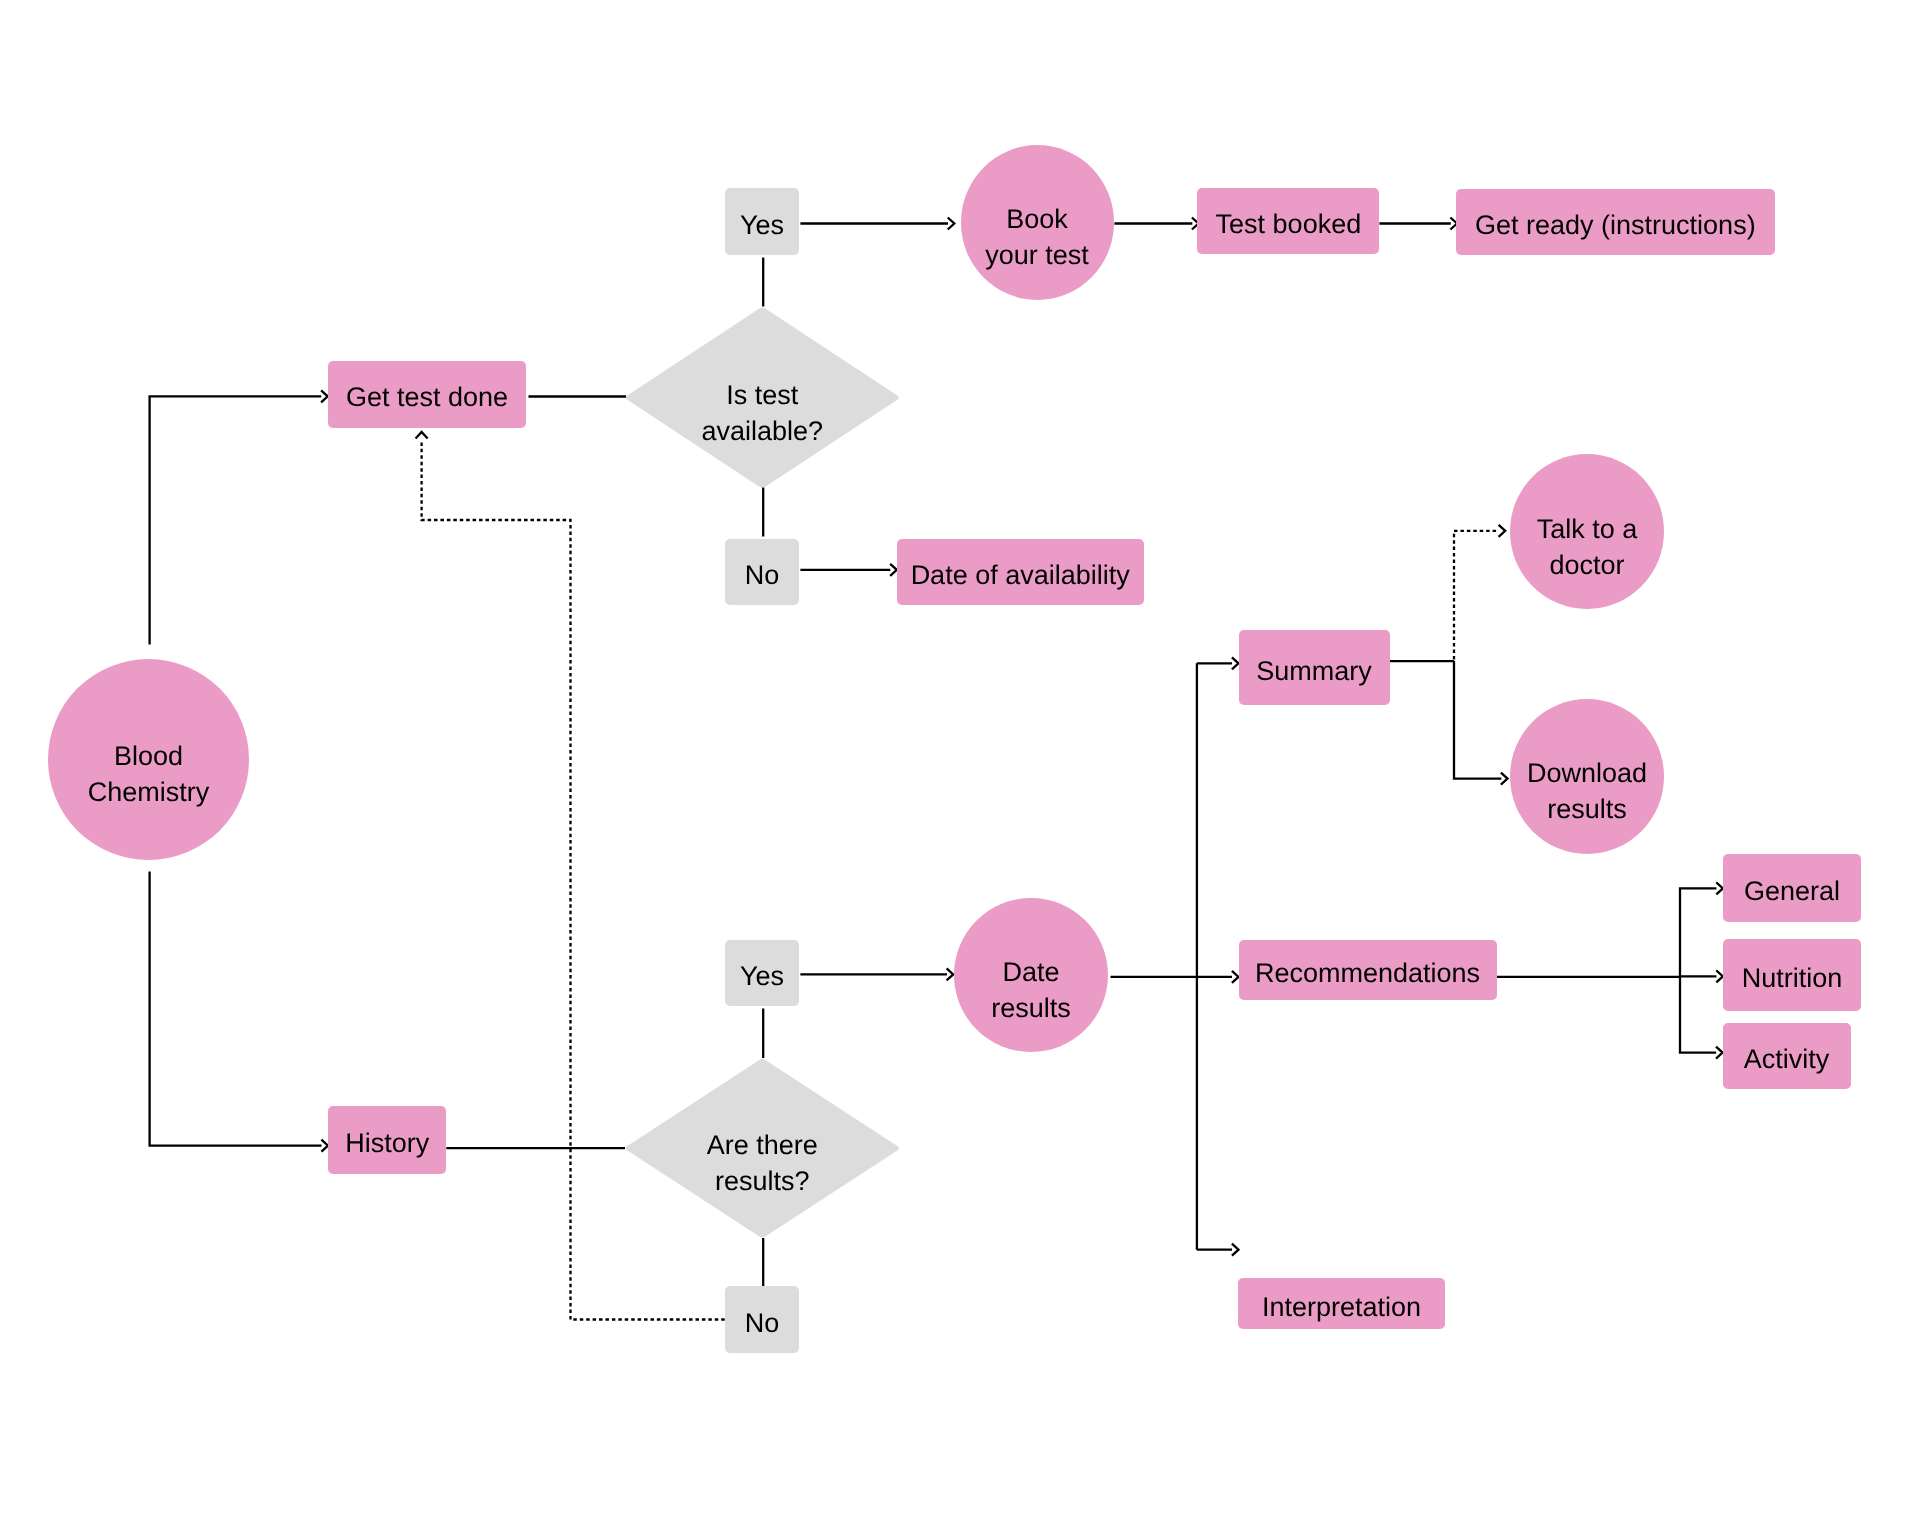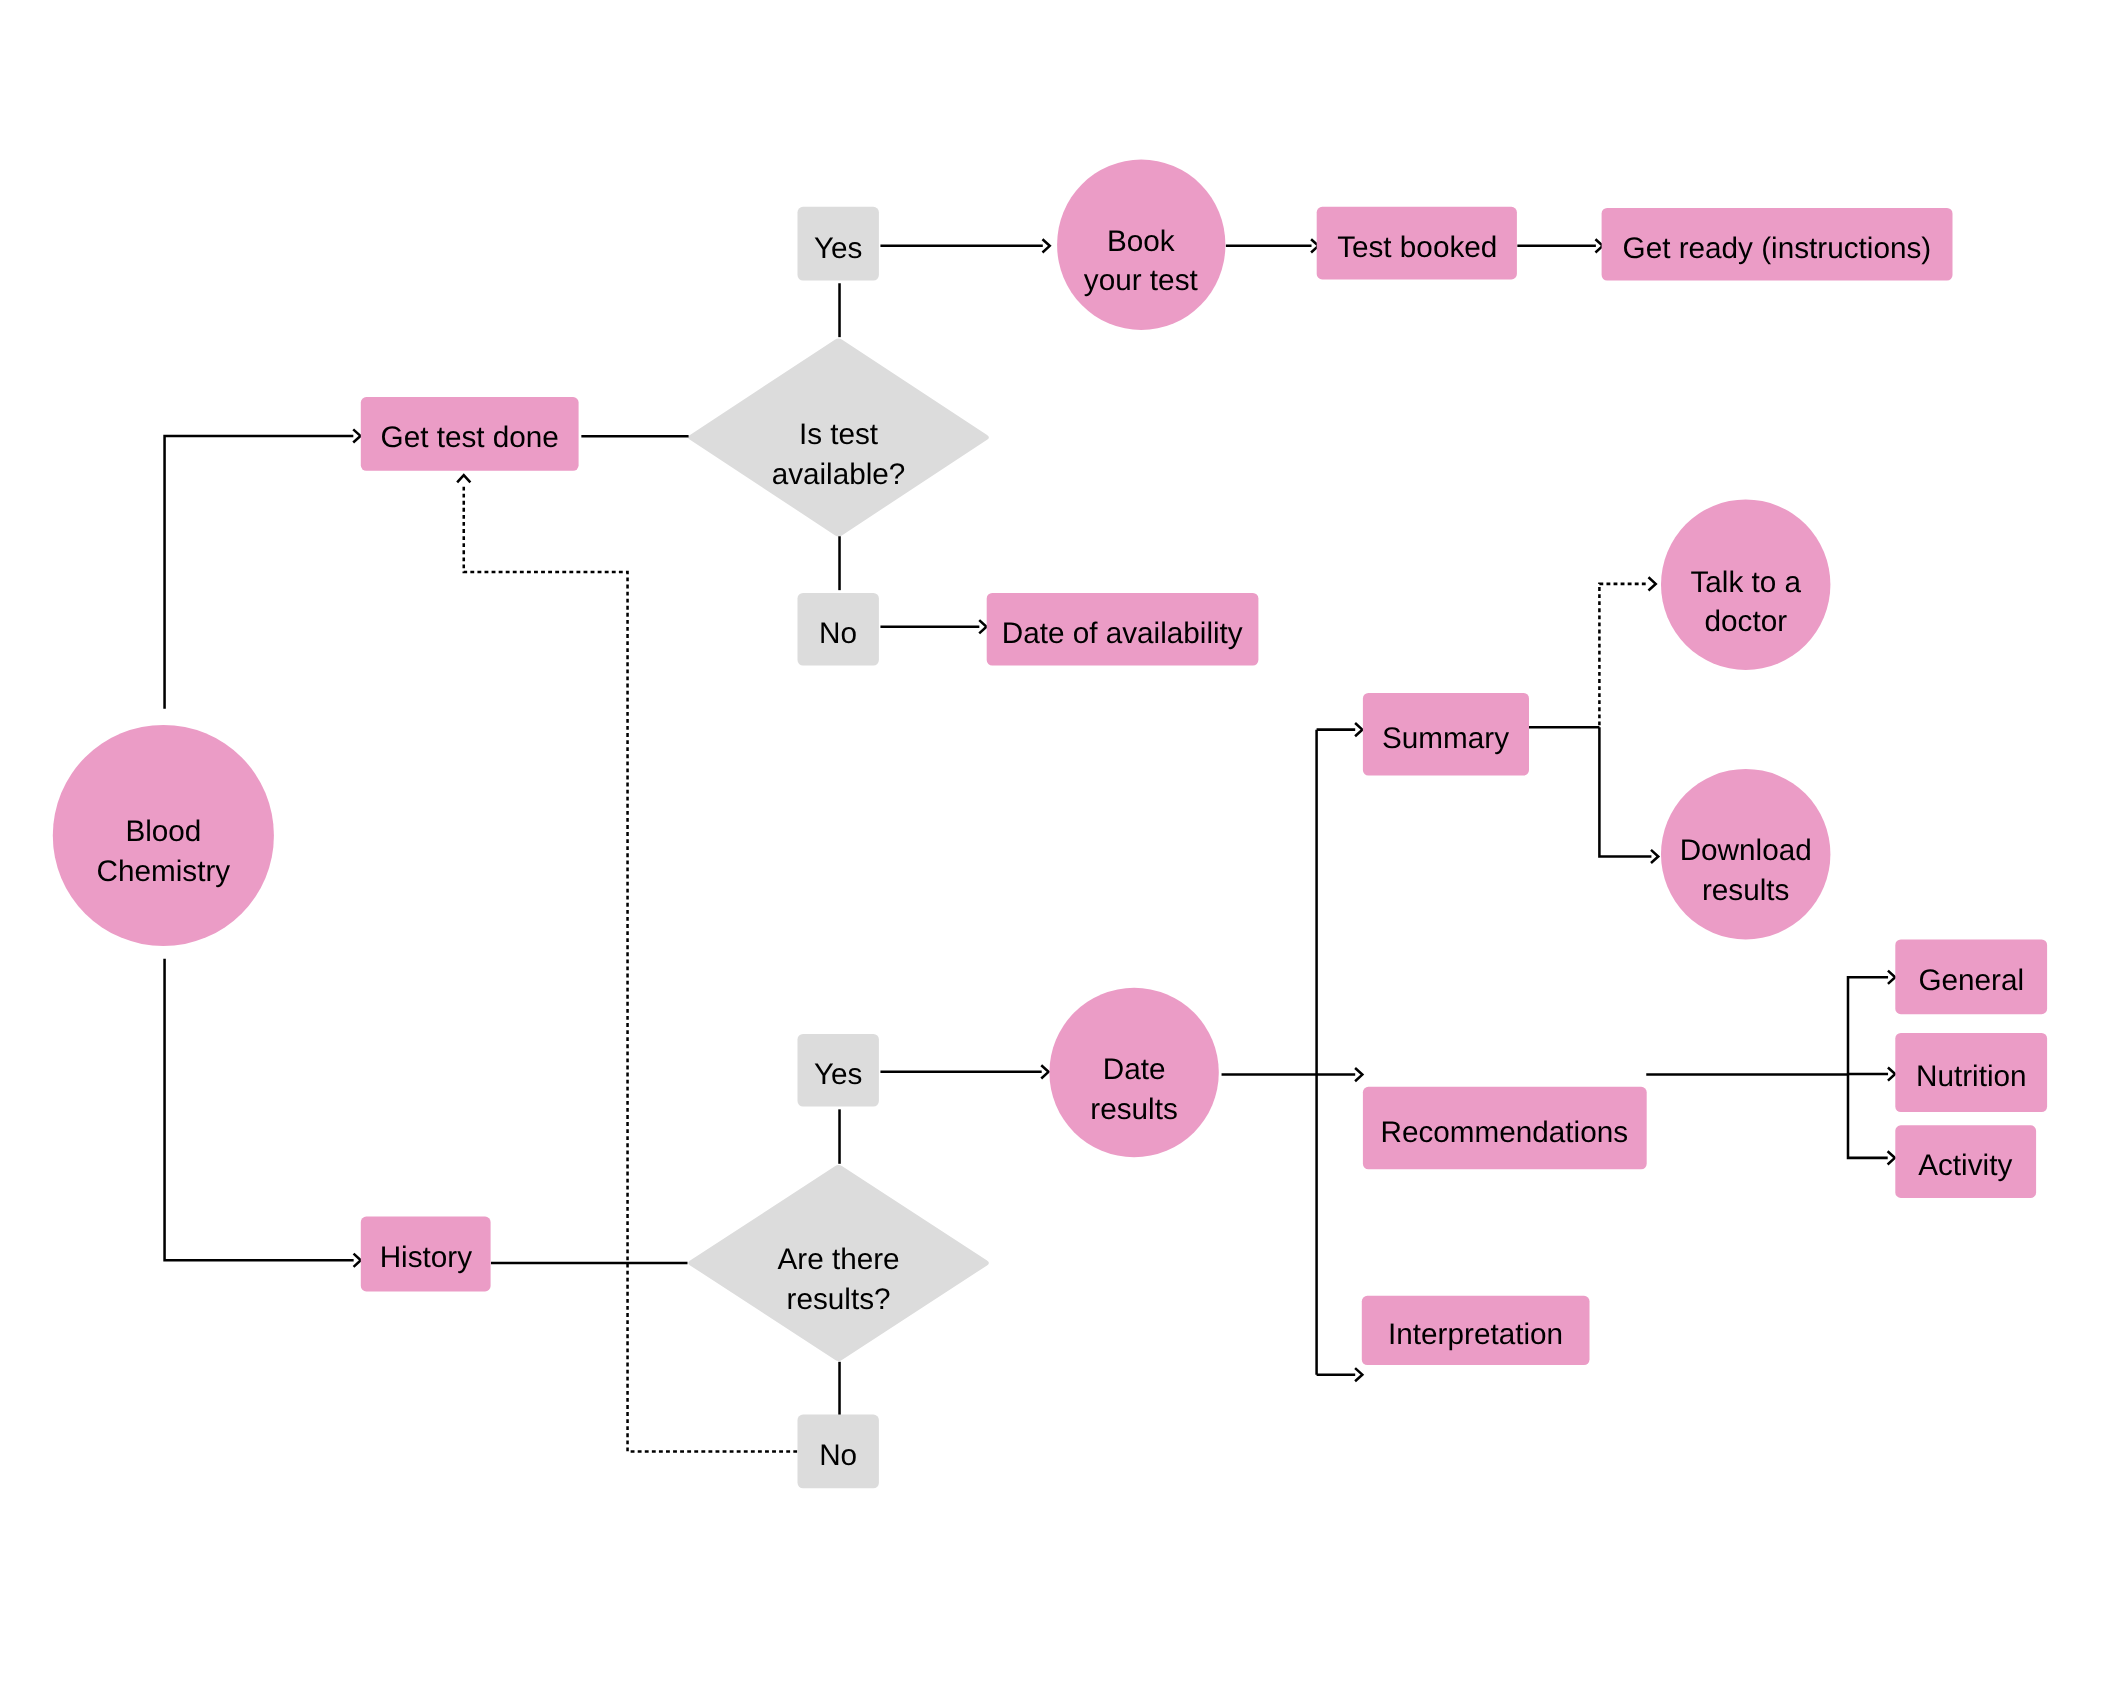--- a/index.html
+++ b/index.html
@@ -132,28 +132,28 @@
       <span class="lbl">Summary</span>
     </div>
     <div class="node circle pink" style="left:1510.1px;top:454.3px;width:154px;height:154.9px">
       <span class="lbl multi">Talk to a
 doctor</span>
     </div>
     <div class="node circle pink" style="left:1510px;top:698.9px;width:154px;height:154.8px">
       <span class="lbl multi">Download
 results</span>
     </div>
-    <div class="node rect pink" style="left:1238.5px;top:988px;width:258.1px;height:75px">
+    <div class="node rect pink" style="left:1238.5px;top:940px;width:258.1px;height:60px">
       <span class="lbl">Recommendations</span>
     </div>
     <div class="node rect pink" style="left:1722.9px;top:854.4px;width:138.4px;height:67.6px">
       <span class="lbl">General</span>
     </div>
     <div class="node rect pink" style="left:1722.9px;top:939.3px;width:138.4px;height:72px">
       <span class="lbl">Nutrition</span>
     </div>
     <div class="node rect pink" style="left:1722.6px;top:1023.1px;width:128px;height:66.1px">
       <span class="lbl">Activity</span>
     </div>
-    <div class="node rect pink" style="left:1238.3px;top:1178px;width:206.3px;height:63px">
+    <div class="node rect pink" style="left:1238.3px;top:1278px;width:206.3px;height:51px">
       <span class="lbl">Interpretation</span>
     </div>
 </div>
 
 </body></html>

